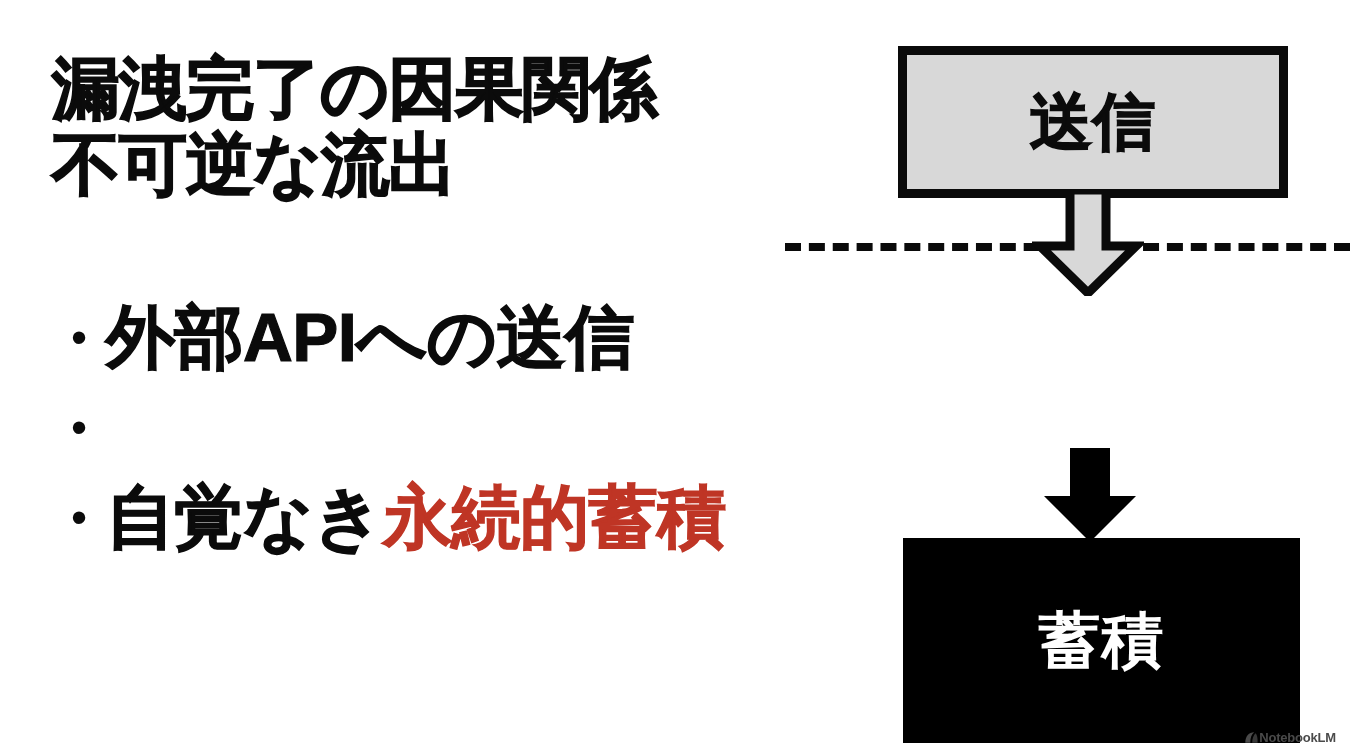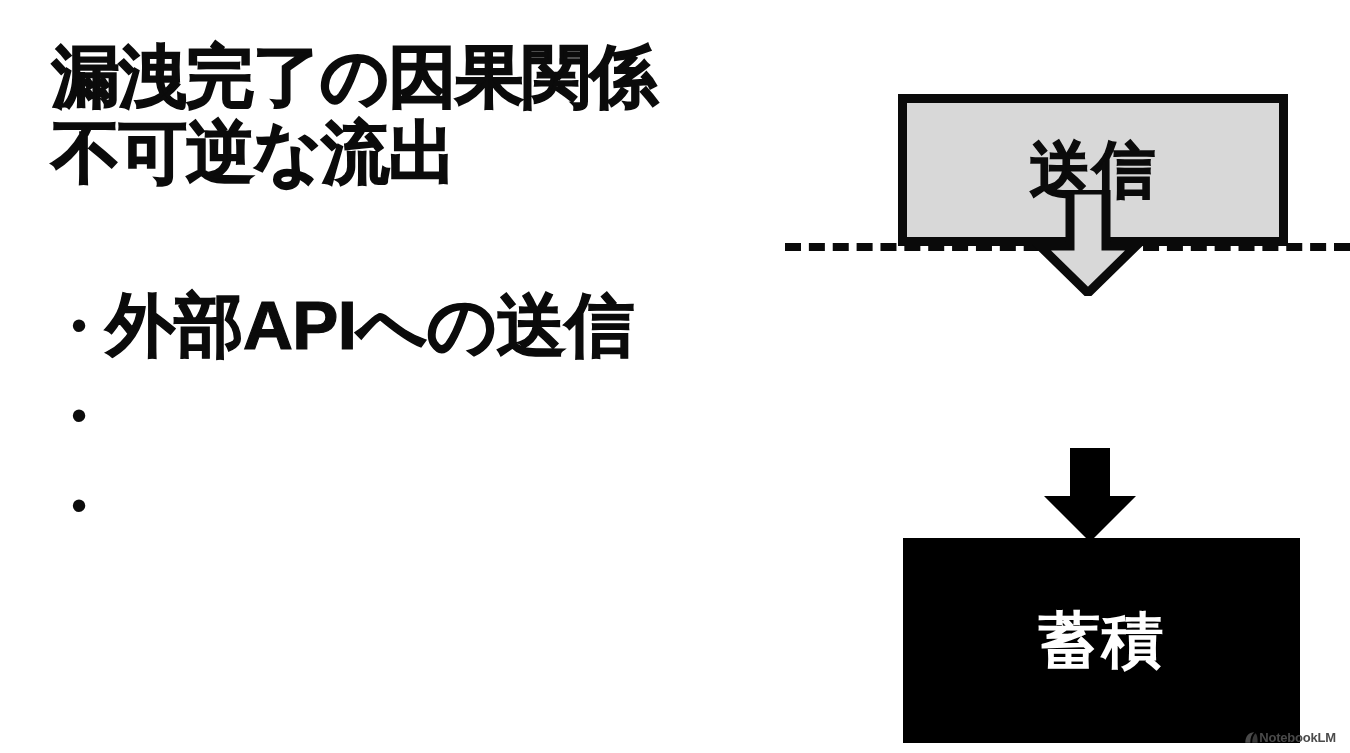--- a/index.html
+++ b/index.html
@@ -15,21 +15,21 @@
     width: 1350px;
     height: 753px;
     background: #ffffff;
     overflow: hidden;
   }
 
   
   #left-column {
     position: absolute;
     left: 0;
-    top: 0;
+    top: 12px;
     width: 880px;
     height: 684px;
   }
 
   #title-block {
     position: absolute;
     left: 52px;
     top: 38px;
     width: 800px;
   }
@@ -103,21 +103,20 @@
   }
 
   
   #box-send {
     left: 138px;
     top: 46px;
     width: 390px;
     height: 152px;
     background: #d8d8d8;
     border: 9px solid #0a0a0a;
-    margin-top: 48px;
   }
   #box-send .flow-box-label {
     color: #0b0b0b;
     -webkit-text-stroke: 1.5px #0b0b0b;
   }
 
   
   #box-process {
     left: 143px;
     top: 290px;
@@ -209,20 +208,21 @@
         <span class="bullet-dot">•</span>
         <span class="bullet-text"><span>外部APIへの送信</span></span>
       </div>
 
       <div class="bullet-item">
         <span class="bullet-dot">•</span>
       </div>
 
       <div class="bullet-item">
         <span class="bullet-dot">•</span>
+        <span class="bullet-text"><span>自覚なき</span><span class="accent">永続的蓄積</span></span>
       </div>
 
     </div>
   </div>
 
   <div id="flow-diagram">
 
     <div class="flow-box" id="box-send">
       <span class="flow-box-label">送信</span>
     </div>

